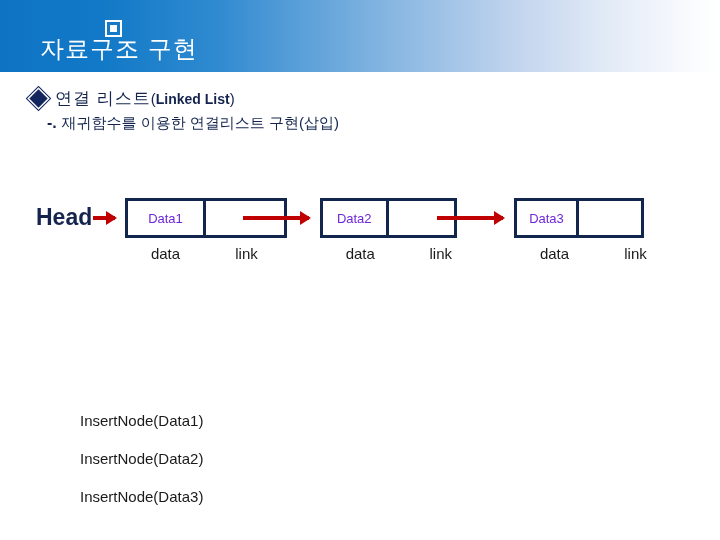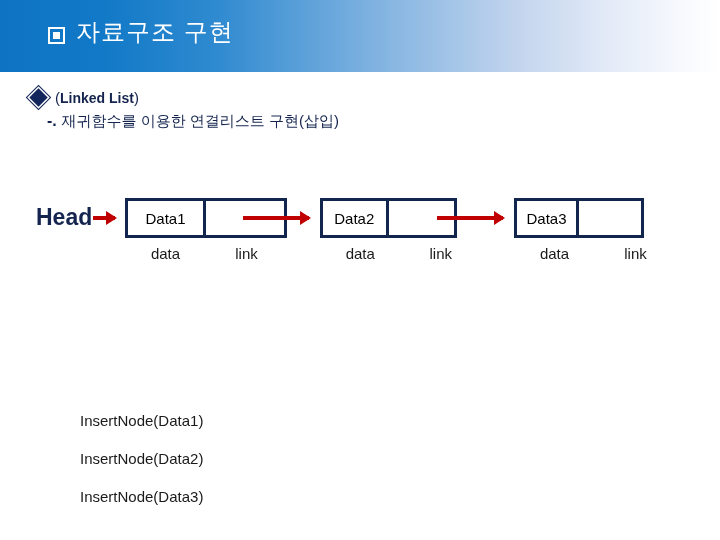--- a/index.html
+++ b/index.html
@@ -27,24 +27,25 @@
         #1179c7 14%,
         #2f8ad0 30%,
         #7fb2e0 52%,
         #c3d5ee 72%,
         #e6edf8 86%,
         #fbfcfe 97%,
         #ffffff 100%);
   }
   #header-inner {
     position: absolute;
-    left: 48px;
+    left: 40px;
     top: 20px;
     display: flex;
-    align-items: flex-end;
+    align-items: center;
+    flex-direction: column;
   }
   .hdr-bullet {
     width: 17px;
     height: 17px;
     border: 2px solid #ffffff;
     box-sizing: border-box;
     position: relative;
     margin-right: 11px;
     flex: none;
   }
@@ -125,22 +126,22 @@
     border: 3px solid #12254c;
     box-sizing: border-box;
     display: flex;
   }
   .cell {
     width: 50%;
     box-sizing: border-box;
     display: flex;
     align-items: center;
     justify-content: center;
-    font-size: 15px;
-    color: #000000;
+    font-size: 13px;
+    color: #6d28d9;
     background: #ffffff;
   }
   .cell.data-cell {
     border-right: 3px solid #12254c;
   }
   .node-caption {
     position: absolute;
     top: 243px;
     height: 20px;
     display: flex;
@@ -194,20 +195,21 @@
 <div id="header-banner">
   <div id="header-inner">
     <span class="hdr-bullet"></span>
     <span id="page-title">자료구조 구현</span>
   </div>
 </div>
 
 <div id="subheads">
   <div class="sub-line1">
     <span class="diamond-bullet"></span>
+    <span class="ko">연결 리스트</span>
     <span class="paren">(</span>
     <span class="en">Linked List</span>
     <span class="paren">)</span>
   </div>
   <div class="sub-line2">
     <span class="dash">-.</span>
     <span class="tail">재귀함수를 이용한 연결리스트 구현(삽입)</span>
   </div>
 </div>
 

